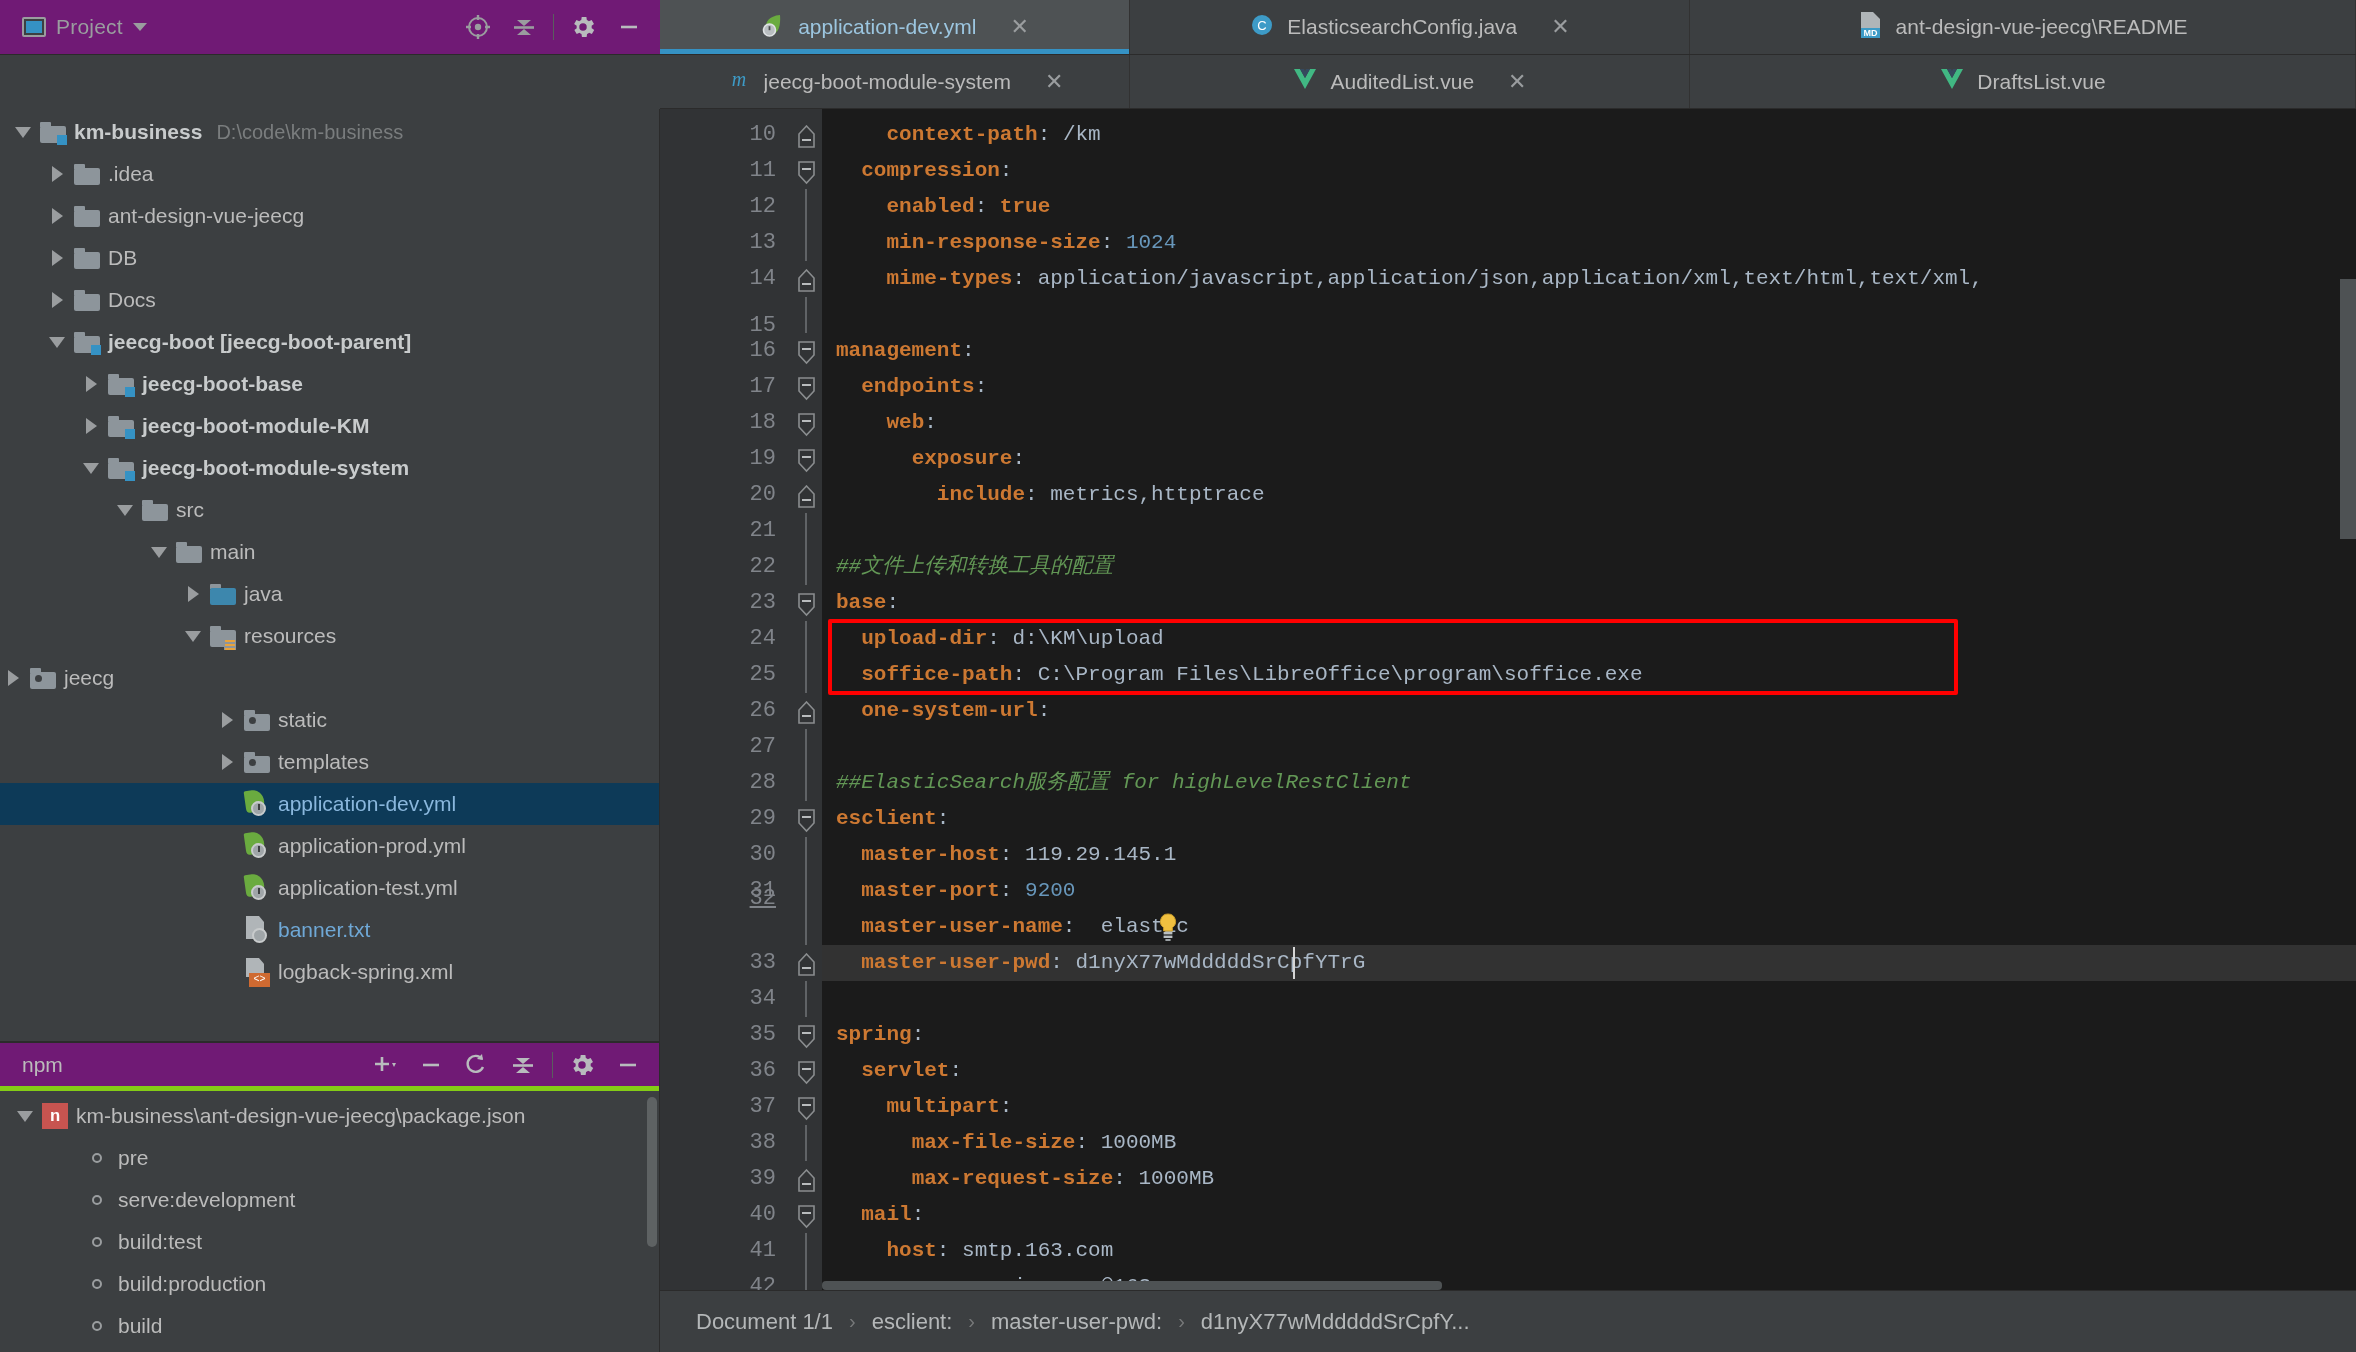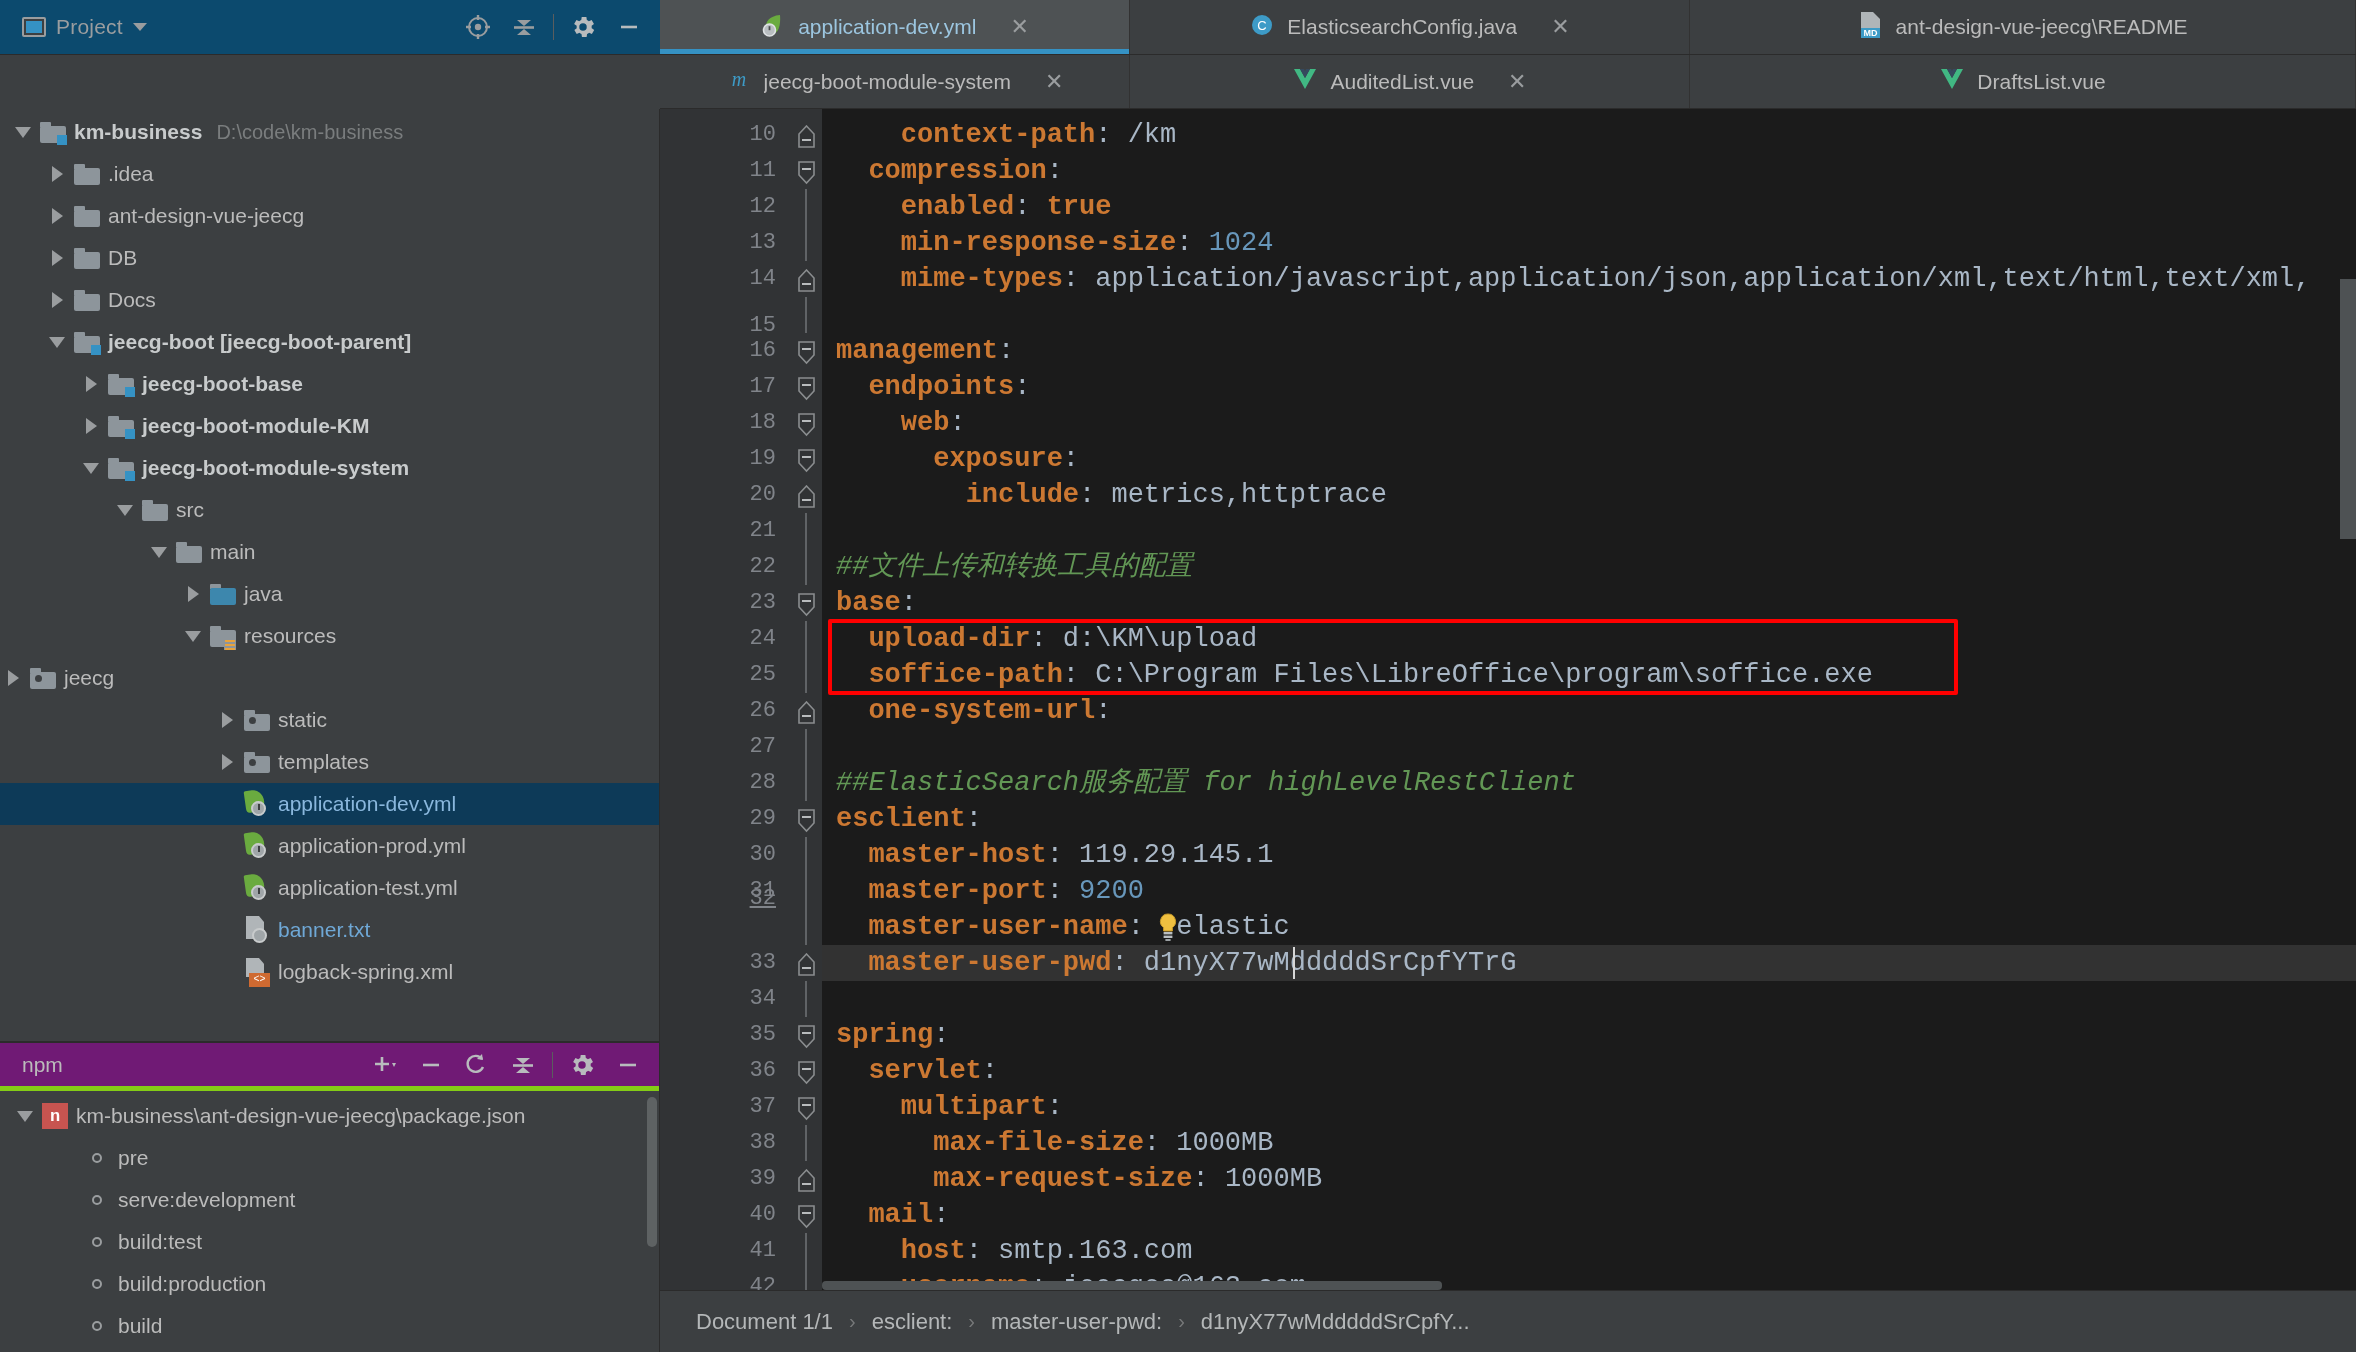--- a/index.html
+++ b/index.html
@@ -10,21 +10,21 @@
     overflow: hidden;
   }
   .ide { position: relative; width: 2356px; height: 1352px; display: flex; flex-direction: column; }
 
   
   .toprow { display: flex; height: 55px; background: #3c3f41; flex: 0 0 55px; }
 
   .proj-toolbar {
     width: 660px; flex: 0 0 660px;
     display: flex; align-items: center;
-    background: #0c4a6e;
+    background: #701a75;
     border-bottom: 1px solid #2b2b2b;
     position: relative;
   }
   .proj-title { display:flex; align-items:center; gap:10px; padding-left: 22px; }
   .proj-title-label { color:#9a9d9f; font-size: 21px; letter-spacing:.2px; }
   .win-icon {
     width: 24px; height: 20px; border: 2px solid #9a9d9f; border-radius: 2px;
     display:block; position: relative; background: #3c3f41;
   }
   .win-icon::after { content:""; position:absolute; left:2px; top:2px; right:2px; bottom:2px; background:#3592c4; }
@@ -114,21 +114,21 @@
   .gutter { width:130px; flex:0 0 130px; background:#313335; position:relative; }
   .fold { width:32px; flex:0 0 32px; background:#313335; position:relative; }
   .codearea { flex:1; position:relative; overflow:hidden; background:#1b1b1b; }
 
   .lnum { position:absolute; right:14px; font-size:22px; color:#80848a;
           font-family:"Liberation Mono", monospace; height:36px; line-height:36px; }
   .foldmark { position:absolute; left:7px; width:19px; height:19px; }
   .foldline { position:absolute; left:15px; width:2px; background:#606366; }
 
   .codeline { position:absolute; left:0; right:16px; height:36px; line-height:36px;
-              font-family:"Liberation Mono", monospace; font-size:27px; white-space:pre;text-decoration:underline; }
+              font-family:"Liberation Mono", monospace; font-size:21px; white-space:pre;text-decoration:underline; }
   .codeline .txt { padding-left: 14px; display:inline-block; }
   .k { color:#cc7832; font-weight:bold; }
   .n { color:#6897bb; }
   .s { color:#a9b7c6; }
   .cm { color:#629755; font-style:italic; }
   .pn { color:#a9b7c6; }
 
   .caret-line { position:absolute; left:0; right:0; height:36px; background:#323232; }
   .text-caret { position:absolute; width:2px; background:#d6d6d6; height:32px; }
   .red-box { position:absolute; border:4px solid #ff0000; border-radius:2px; pointer-events:none; }

